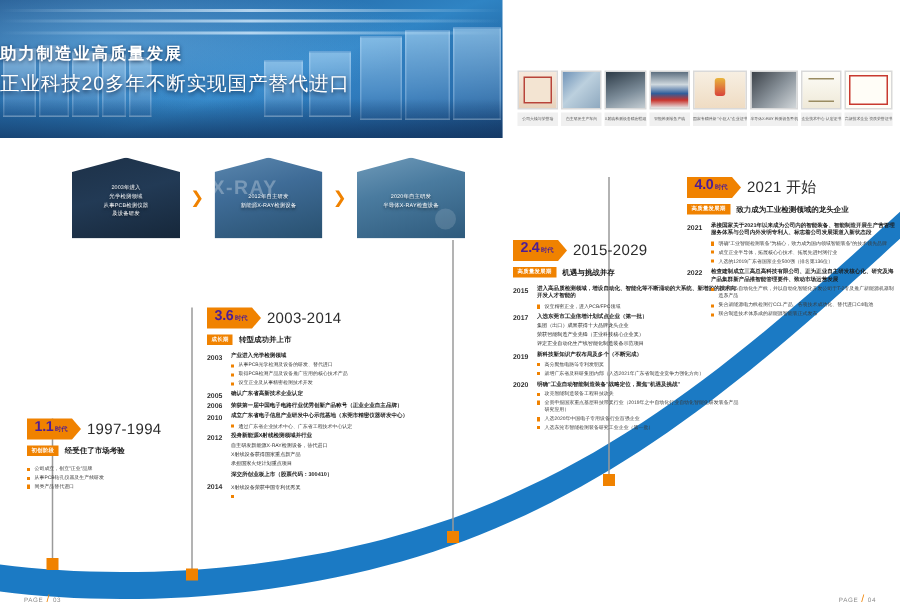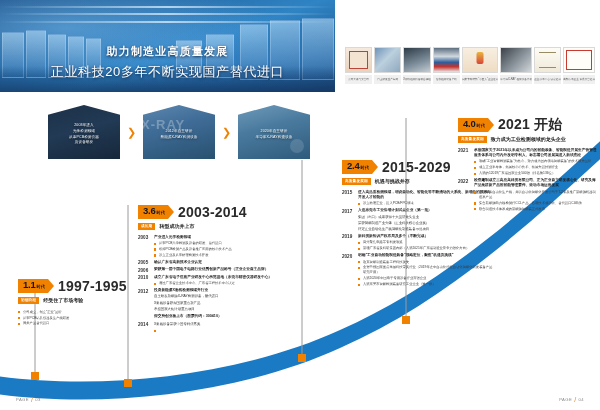--- a/index.html
+++ b/index.html
@@ -26,21 +26,21 @@
   }
   .ceil{
     position:absolute; height:2px;
     background:linear-gradient(90deg,rgba(220,240,255,.0),rgba(220,240,255,.75),rgba(220,240,255,.0));
   }
   .floorglow{
     position:absolute; left:0; bottom:0; width:100%; height:26px;
     background:linear-gradient(180deg,rgba(30,80,140,0),rgba(18,52,95,.75));
   }
   #banner-title-wrap{
-    position:absolute; left:0; top:44px; width:100%; text-align:center;
+    position:absolute; left:0; top:28px; width:100%; text-align:left;
     z-index:6;
   }
   #banner-title-1{
     color:#ffffff; font-size:11px; font-weight:bold; letter-spacing:1.2px;
     text-shadow:0 1px 3px rgba(0,20,50,.85);
   }
   #banner-title-2{
     margin-top:4px;
     color:#ffffff; font-size:13px; font-weight:normal; letter-spacing:.6px;
     text-shadow:0 1px 3px rgba(0,20,50,.85);
@@ -101,33 +101,33 @@
     line-height:1;
   }
 
   
   #curve-svg{ position:absolute; left:0; top:0; width:600px; height:410px; }
 
   
   .era{ position:absolute; }
   .era-head{ display:flex; align-items:center; height:14px; }
   .era-tag{
-    background:#f08200; color:#0f172a; height:14px;
+    background:#f08200; color:#4c1d95; height:14px;
     display:flex; align-items:baseline; padding:0 3px 0 5px;
     position:relative;
   }
   .era-tag::after{
     content:""; position:absolute; right:-6px; top:0;
     border-top:7px solid transparent; border-bottom:7px solid transparent;
     border-left:6px solid #f08200;
   }
   .era-num{ font-size:9.5px; font-weight:bold; letter-spacing:-.2px; }
   .era-era{ font-size:4.2px; font-weight:bold; margin-left:1px; }
   .era-range{
-    margin-left:10px; font-size:14px; font-weight:bold; color:#2b2b2b; letter-spacing:.2px;
+    margin-left:10px; font-size:10px; font-weight:normal; color:#2b2b2b; letter-spacing:.2px;
   }
   .era-sub{ display:flex; align-items:center; margin-top:4px; }
   .era-sub-tag{
     background:#f08200; color:#fff; font-size:3.6px; font-weight:bold;
     padding:1.5px 3px; line-height:1; letter-spacing:.2px;
   }
   .era-sub-text{ margin-left:4px; font-size:5px; font-weight:bold; color:#222; }
 
   .era-body{ margin-top:5px; }
   .yrow{ display:flex; margin-bottom:2px; }
@@ -256,21 +256,21 @@
   <rect x="298" y="354" width="8" height="8" fill="#f08200"></rect>
   <rect x="402" y="316" width="8" height="8" fill="#f08200"></rect>
 </svg>
 
 <div class="era" id="era-1">
   <div class="era-head">
     <div class="era-tag">
       <span class="era-num">1.1</span>
       <span class="era-era">时代</span>
     </div>
-    <div class="era-range">1997-1995</div>
+    <div class="era-range">1997-1994</div>
   </div>
   <div class="era-sub">
     <span class="era-sub-tag">初创阶段</span>
     <span class="era-sub-text">经受住了市场考验</span>
   </div>
   <div class="era-body">
     <div class="yrow">
       <div class="ybody">
         <div class="bullet">公司成立，创立"正业"品牌</div>
         <div class="bullet">从事PCB钻孔仪器及生产线研发</div>

